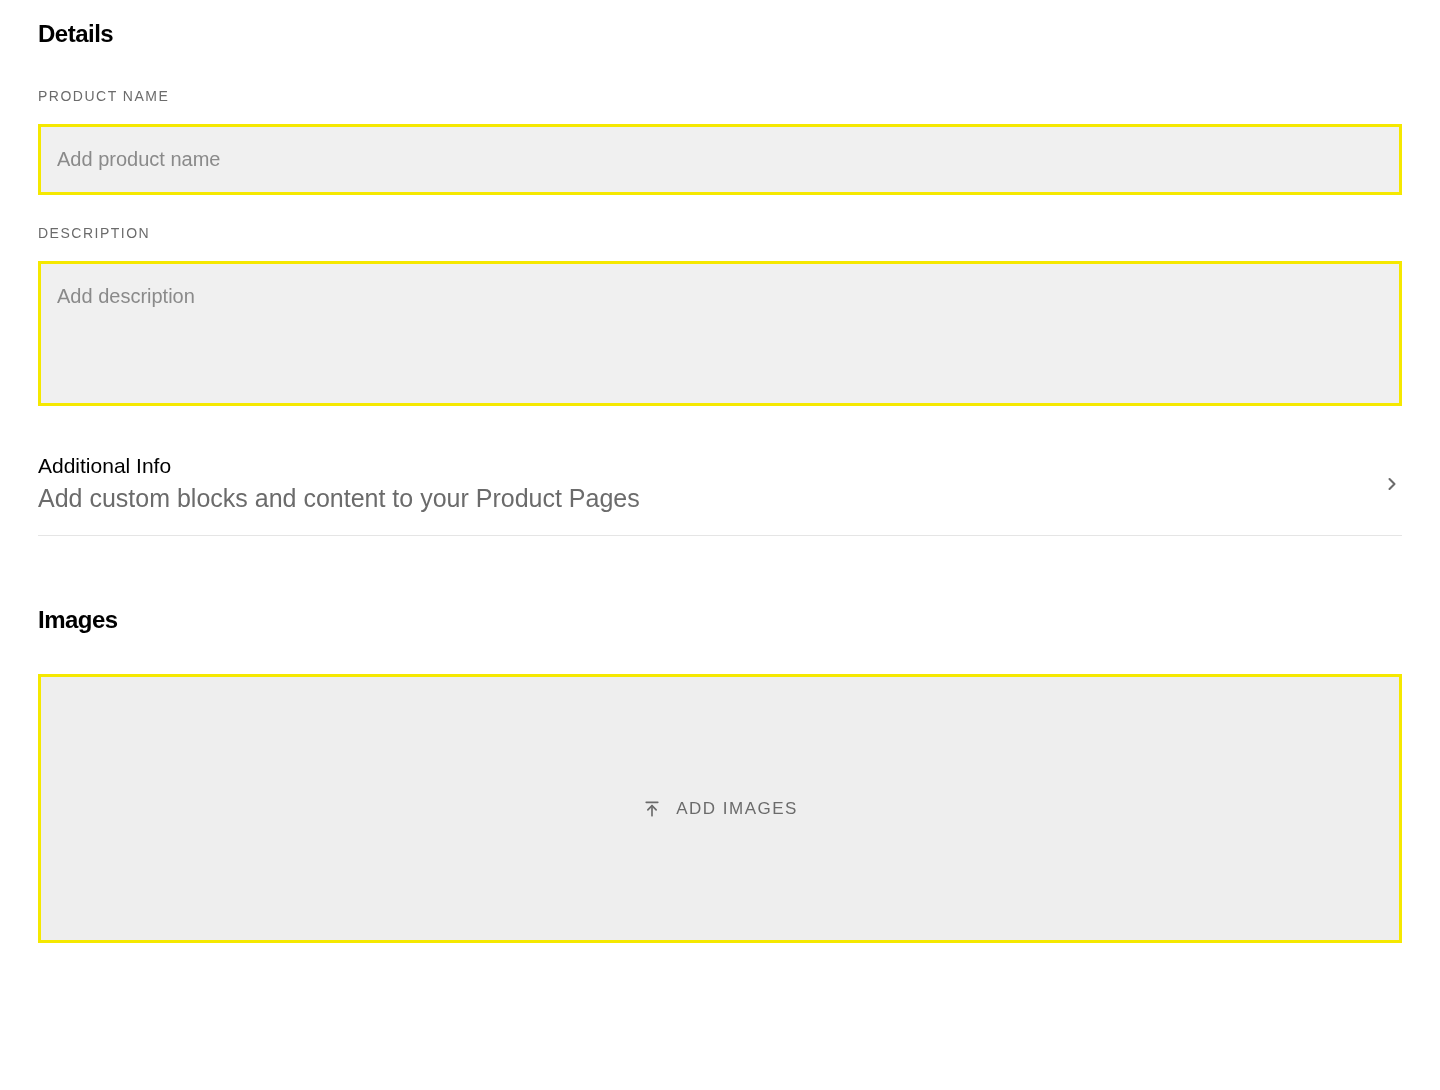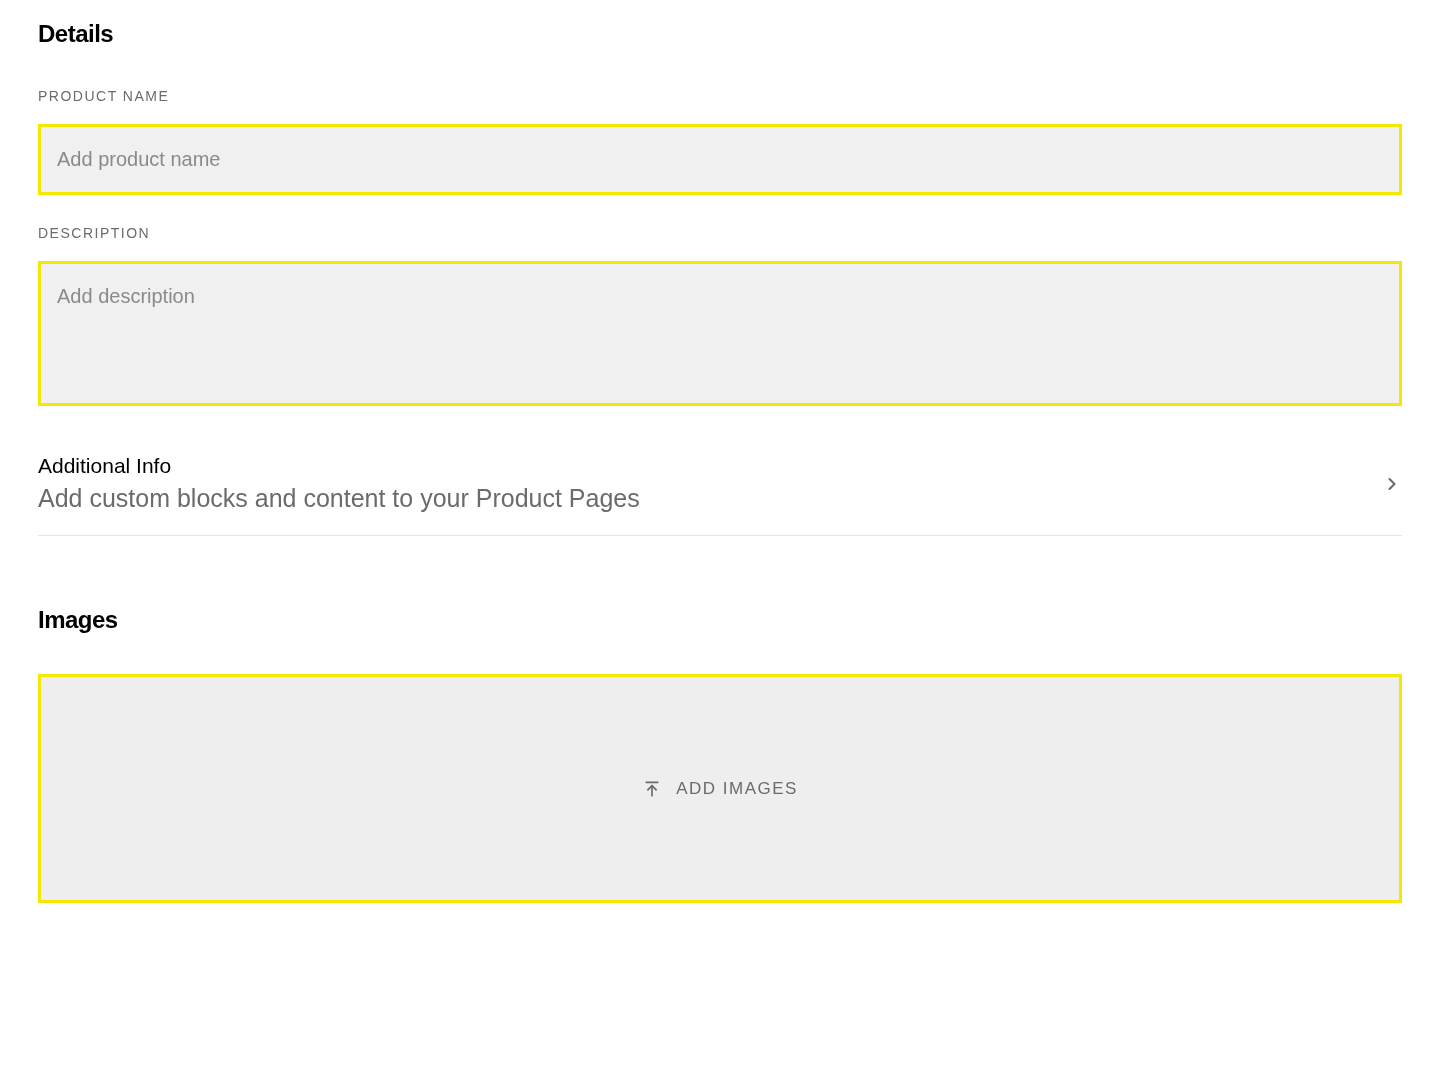--- a/index.html
+++ b/index.html
@@ -86,21 +86,21 @@
       color: #6b6b6b;
     }
     .chevron {
       color: #6b6b6b;
       display: flex;
       align-items: center;
     }
     .images-dropzone {
       border: 3px solid #f5e800;
       background: #eeeeee;
-      height: 229px;
+      height: 269px;
       display: flex;
       align-items: center;
       justify-content: center;
       gap: 14px;
       cursor: pointer;
     }
     .upload-icon {
       color: #6b6b6b;
       display: flex;
       align-items: center;

